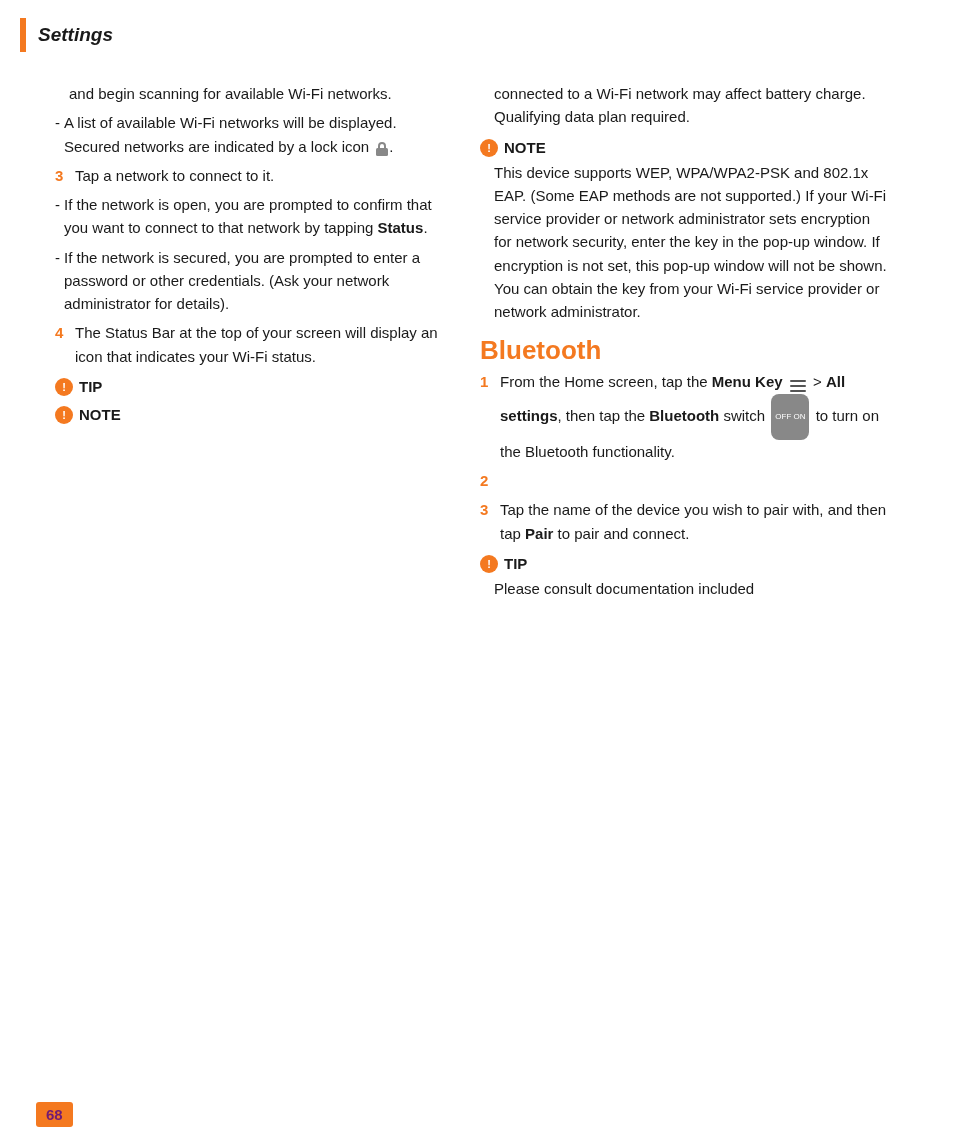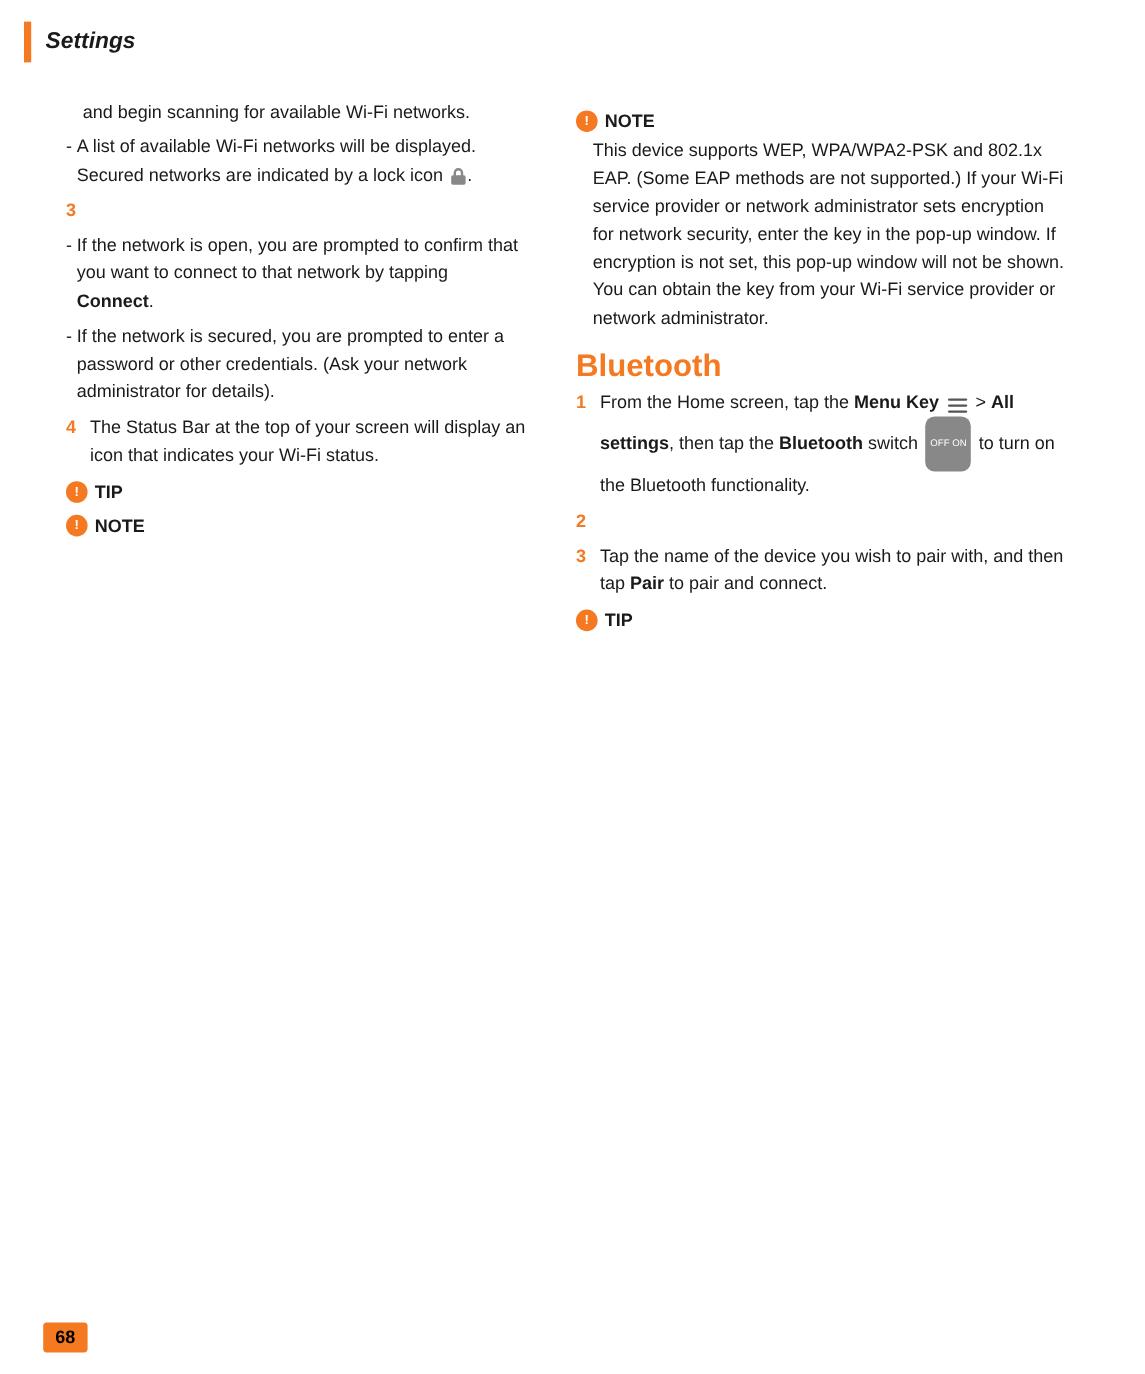--- a/index.html
+++ b/index.html
@@ -162,21 +162,21 @@
       margin: 0 2px;
       white-space: nowrap;
     }
 
     
     .page-number {
       position: absolute;
       bottom: 18px;
       left: 36px;
       background: #f47920;
-      color: #000000;
+      color: #701a75;
       font-weight: 700;
       font-size: 15px;
       padding: 4px 10px;
       border-radius: 3px;
     }
 
     bold, .bold {
       font-weight: 700;
     }
 
@@ -202,25 +202,26 @@
           <svg viewBox="0 0 14 16" fill="none" xmlns="http://www.w3.org/2000/svg">
             <rect x="1" y="7" width="12" height="8" rx="1.5" fill="#888"></rect>
             <path d="M4 7V5a3 3 0 016 0v2" stroke="#888" stroke-width="2" fill="none" stroke-linecap="round"></path>
           </svg>
         </span>.
       </span>
     </div>
 
     <div class="numbered-item">
       <span class="num">3</span>
+      <span>Tap a network to connect to it.</span>
     </div>
 
     <div class="bullet-dash">
       <span class="dash">-</span>
-      <span>If the network is open, you are prompted to confirm that you want to connect to that network by tapping <span class="bold">Connect</span>.</span>
+      <span>If the network is open, you are prompted to confirm that you want to connect to that network by tapping <span class="bold">Status</span>.</span>
     </div>
 
     <div class="bullet-dash">
       <span class="dash">-</span>
       <span>If the network is secured, you are prompted to enter a password or other credentials. (Ask your network administrator for details).</span>
     </div>
 
     <div class="numbered-item">
       <span class="num">4</span>
       <span>The Status Bar at the top of your screen will display an icon that  indicates your Wi-Fi status.</span>
@@ -237,20 +238,21 @@
       <div class="note-label">
         <span class="icon-circle">!</span>
         <span>NOTE</span>
       </div>
     </div>
 
   </div>
 
   <div class="col-right">
 
+    <p>connected to a Wi-Fi network may affect battery charge. Qualifying data plan required.</p>
 
     <div class="note-block">
       <div class="note-label">
         <span class="icon-circle">!</span>
         <span>NOTE</span>
       </div>
       <p>This device supports WEP, WPA/WPA2-PSK and 802.1x EAP. (Some EAP methods are not supported.) If your Wi-Fi service provider or network administrator sets encryption for network security, enter the key in the pop-up window. If encryption is not set, this pop-up window will not be shown. You can obtain the key from your Wi-Fi service provider or network administrator.</p>
     </div>
 
     <div class="section-title">Bluetooth</div>
@@ -278,19 +280,20 @@
     <div class="numbered-item">
       <span class="num">3</span>
       <span>Tap the name of the device you wish to pair with, and then tap <span class="bold">Pair</span> to pair and connect.</span>
     </div>
 
     <div class="tip-block">
       <div class="tip-label">
         <span class="icon-circle">!</span>
         <span>TIP</span>
       </div>
+      <p>Please consult documentation included</p>
     </div>
 
   </div>
 
 </div>
 
 <div class="page-number">68</div>
 
 </body></html>

